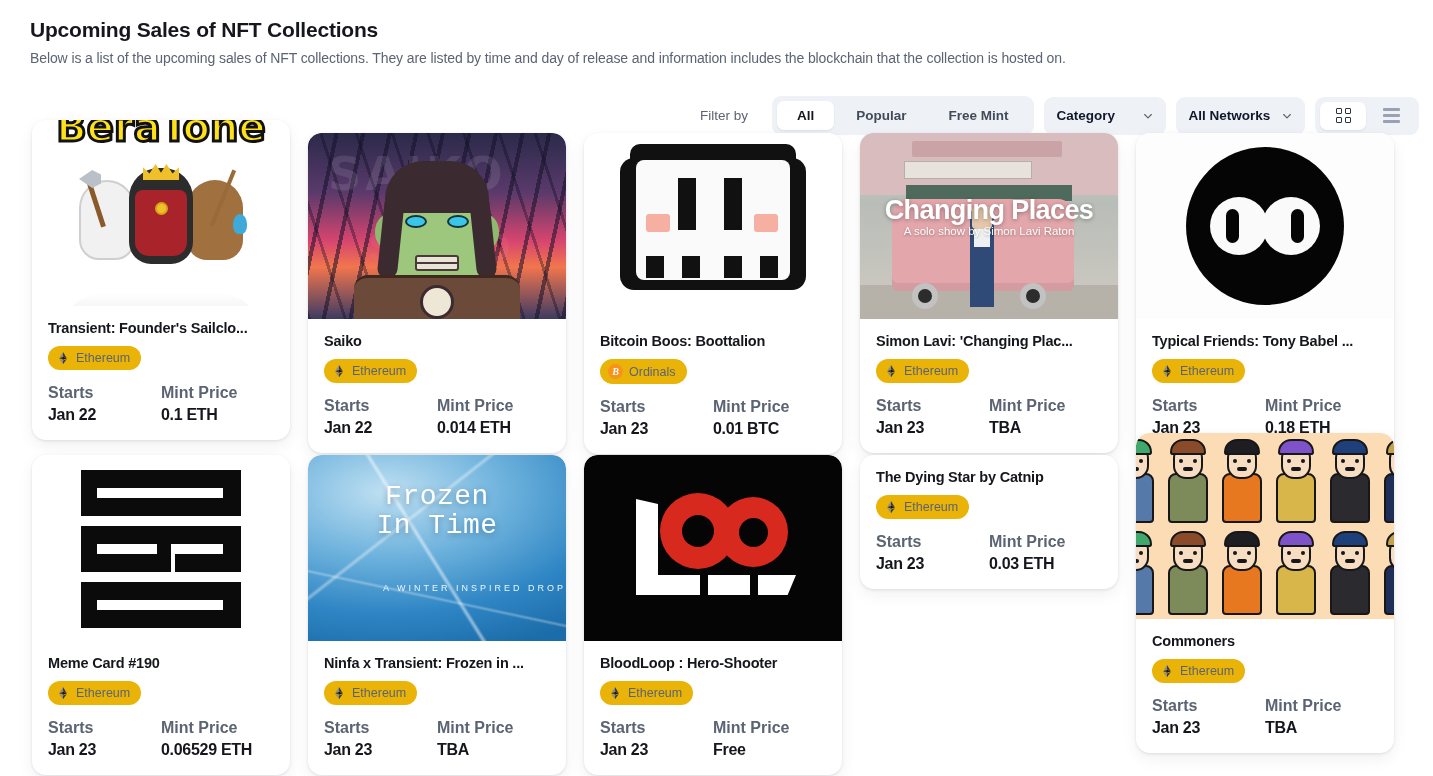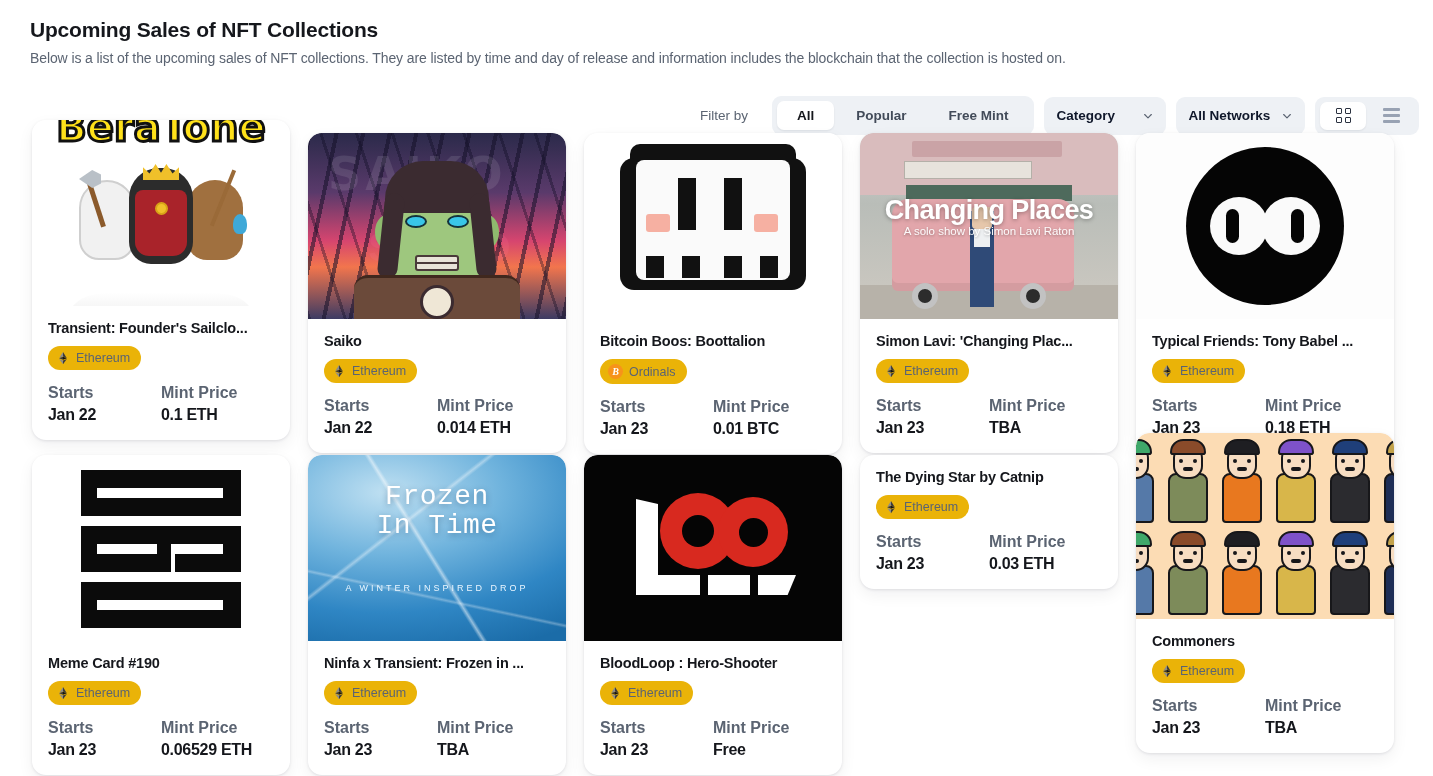--- a/index.html
+++ b/index.html
@@ -409,21 +409,21 @@
       <div class="card" style="left: 308px; top: 455px;">
         <div class="card-media">
       <div style="width:100%;height:100%;position:relative;overflow:hidden;background:
         radial-gradient(120% 90% at 30% 20%, #bfe0f2 0%, #6fb3dd 38%, #2f86c4 72%, #1b6ca8 100%)">
         <div style="position:absolute;inset:0;background:
           linear-gradient(58deg, transparent 46%, rgba(255,255,255,.5) 47%, transparent 48%),
           linear-gradient(-38deg, transparent 62%, rgba(255,255,255,.38) 63%, transparent 64%),
           linear-gradient(12deg, transparent 28%, rgba(255,255,255,.3) 29%, transparent 30%)"></div>
         <div style="position:absolute;left:0;right:0;top:28px;text-align:center;color:#fff;font-family:Liberation Mono, monospace;font-size:28px;line-height:1.02;letter-spacing:.5px;text-shadow:0 2px 6px rgba(10,50,90,.4)">
           Frozen<br>In Time</div>
-        <div style="position:absolute;left:0;right:0;top:128px;text-align:center;color:#eaf6ff;font-size:9px;letter-spacing:3px">A WINTER INSPIRED DROP</div>
+        <div style="position:absolute;left:0;right:0;top:128px;text-align:right;color:#eaf6ff;font-size:9px;letter-spacing:3px">A WINTER INSPIRED DROP</div>
       </div>
         </div>
      <div class="card-body">
        <div class="card-title">Ninfa x Transient: Frozen in ...</div>
        <div class="chain-badge">
          <svg class="chain-ico" viewBox="0 0 24 24">
               <path d="M12 1.5 L12 9.6 L18.6 12.6 Z" fill="#3c3c3d"></path>
               <path d="M12 1.5 L5.4 12.6 L12 9.6 Z" fill="#8c8c8c"></path>
               <path d="M12 16.4 L12 22.5 L18.6 13.9 Z" fill="#3c3c3d"></path>
               <path d="M12 22.5 L12 16.4 L5.4 13.9 Z" fill="#8c8c8c"></path>

